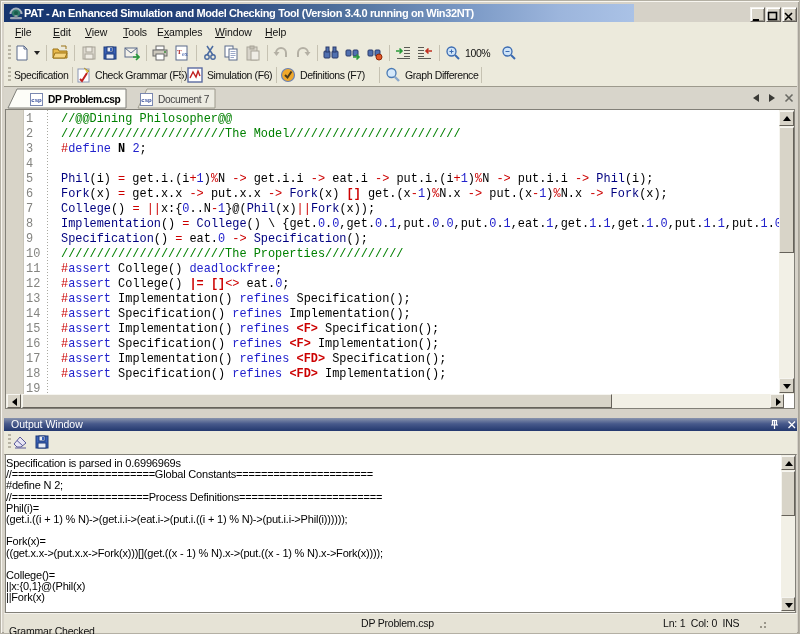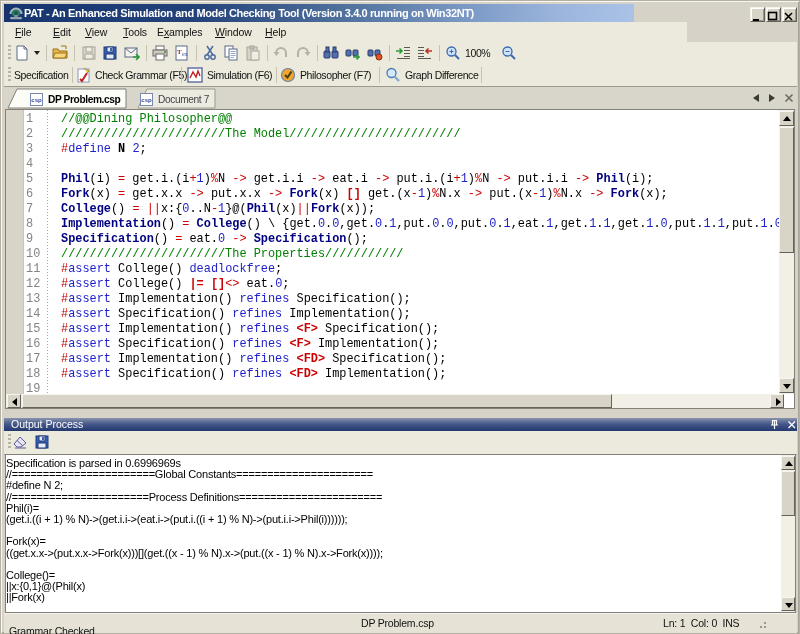--- a/index.html
+++ b/index.html
@@ -2,40 +2,40 @@
 <html><head><meta charset="utf-8"><style>
 html,body{margin:0;padding:0;}
 body{width:800px;height:634px;overflow:hidden;font-family:"Liberation Sans",sans-serif;}
 #win{position:relative;width:800px;height:634px;background:#d6d2c8;box-sizing:border-box;border:1px solid #b4b0a4;box-shadow:inset 1px 1px 0 #f8f6f0, inset -1px -1px 0 #a8a49a;}
 .abs{position:absolute;}
 
 #title{left:3px;top:3px;width:630px;height:18px;background:linear-gradient(90deg,#16356f 0%,#234179 30%,#52739f 55%,#7e9cc8 75%,#9cb5dc 88%,#aac2e6 100%);text-decoration:underline;}
 #title .txt{position:absolute;left:20px;top:2.5px;color:#fff;font-weight:bold;font-size:11px;letter-spacing:-0.38px;white-space:nowrap;}
 .winbtn{position:absolute;top:3px;width:13px;height:13px;background:#d8d4c8;border:1px solid;border-color:#f4f2ec #63605a #63605a #f4f2ec;box-shadow:inset 1px 1px 0 #fff, inset -1px -1px 0 #9a968c;}
 
-#menubar{left:3px;top:21px;width:683px;height:20px;background:#eceadc;}
+#menubar{left:3px;top:21px;width:793px;height:20px;background:#eceadc;}
 .mitem{position:absolute;top:4px;font-size:10.5px;letter-spacing:-0.1px;color:#111;}
 .mitem u{text-decoration:underline;}
 
 #tb1{left:3px;top:41px;width:793px;height:22px;background:#eceadc;border-bottom:1px solid #d2cebe;}
 #tb2{left:3px;top:63px;width:793px;height:22px;background:#eceadc;border-bottom:1px solid #9d9a8d;}
 .grip{position:absolute;left:4px;top:3px;width:3px;height:16px;background:repeating-linear-gradient(180deg,#b8b4a4 0 2px,#eceadc 2px 4px);}
 .tsep{position:absolute;top:3px;width:1px;height:16px;background:#c6c2b2;}
 .ticon{position:absolute;top:3px;width:16px;height:16px;}
 .tlabel{position:absolute;top:5px;font-size:10.5px;letter-spacing:-0.4px;color:#111;white-space:nowrap;}
 
 #tabstrip{left:3px;top:86px;width:793px;height:22px;background:#d8d5cb;}
 .tab{position:absolute;top:2px;height:20px;font-size:10.2px;letter-spacing:-0.4px;}
 
 #editor{left:4px;top:108px;width:790px;height:300px;background:#fff;border:1px solid #828078;box-sizing:border-box;overflow:hidden;}
 #gutterstrip{position:absolute;left:0;top:0;width:17px;height:298px;background:#d8d4c8;border-right:1px solid #c8c4b8;}
 #linenums{position:absolute;left:20px;top:2px;font-family:"Liberation Mono",monospace;font-size:11.9px;line-height:15px;color:#848480;white-space:pre;}
 #dotline{position:absolute;left:41px;top:0;width:1px;height:283px;background:repeating-linear-gradient(180deg,#a8a8a0 0 1px,#fff 1px 3px);}
 #code{position:absolute;left:55px;top:2px;font-family:"Liberation Mono",monospace;font-size:11.9px;line-height:15px;color:#000;white-space:pre;}
-#code .k{color:#000080;font-weight:bold;}
+#code .k{color:#000080;font-weight:normal;}
 #code .b{color:#2222cc;font-weight:normal;}
 #code .bl{color:#2222cc;text-align:center;}
 #code .o{color:#cc0000;}
 #code .ob{color:#cc0000;font-weight:bold;}
 #code .n{color:#2222cc;}
 #code .c{color:#008000;}
 
 .sb{position:absolute;background:#f2f0e6;}
 .sbtn{position:absolute;background:#d8d4c8;border:1px solid;border-color:#f6f5f0 #66625a #66625a #f6f5f0;box-sizing:border-box;}
 .thumb{position:absolute;background:#d8d4c8;border:1px solid;border-color:#f6f5f0 #66625a #66625a #f6f5f0;box-sizing:border-box;}
@@ -203,21 +203,21 @@
     <svg class="ticon" style="left:183px" viewBox="0 0 16 16">
         <rect x="1" y="1" width="14" height="14" fill="#fff" stroke="#5a6aa0" stroke-width="1.4"></rect>
         <path d="M3 11 L6 5 L9 10 L11 4 L13 9" stroke="#c02020" stroke-width="1.4" fill="none"></path>
       </svg>
     <div class="tlabel" style="left:203px">Simulation (F6)</div>
     <div class="tsep" style="left:272px"></div>
     <svg class="ticon" style="left:276px" viewBox="0 0 16 16">
         <circle cx="8" cy="8" r="6.5" fill="#f0a82a" stroke="#6a82b4" stroke-width="1.2"></circle>
         <path d="M5 8 L7.5 10.5 L11.5 4.5" stroke="#4a3a1a" stroke-width="2" fill="none"></path>
       </svg>
-    <div class="tlabel" style="left:296px">Philosopher (F7)</div>
+    <div class="tlabel" style="left:296px">Definitions (F7)</div>
     <div class="tsep" style="left:375px"></div>
     <svg class="ticon" style="left:381px" viewBox="0 0 16 16">
         <circle cx="6.5" cy="6" r="4.5" fill="#d4e8fa" stroke="#4a7ab4" stroke-width="1.3"></circle>
         <path d="M9.5 9.5 L14 14" stroke="#8aa8cc" stroke-width="2.4"></path>
       </svg>
     <div class="tlabel" style="left:401px">Graph Difference</div>
     <div class="tsep" style="left:477px"></div>
   </div>
   <div id="tabstrip" class="abs">
     <svg class="abs" style="left:3px;top:1px" width="210" height="21" viewBox="0 0 210 21">
@@ -291,21 +291,21 @@
     <div class="sb" style="left:0;top:284px;width:773px;height:14px;"></div>
     <div class="sbtn" style="left:1px;top:284px;width:14px;height:14px;">
         <div class="arr" style="left:4px;top:3px;border-top:4px solid transparent;border-bottom:4px solid transparent;border-right:5px solid #000;"></div>
       </div>
     <div class="thumb" style="left:16px;top:284px;width:590px;height:14px;"></div>
     <div class="sbtn" style="left:764px;top:284px;width:14px;height:14px;">
         <div class="arr" style="left:5px;top:3px;border-top:4px solid transparent;border-bottom:4px solid transparent;border-left:5px solid #000;"></div>
       </div>
   </div>
   <div id="outhdr" class="abs">
-      <div class="abs" style="left:7px;top:0px">Output Process</div>
+      <div class="abs" style="left:7px;top:0px">Output Window</div>
     <svg class="abs" style="left:765px;top:1px" width="11" height="11">
         <path d="M5.5 1 L5.5 10 M3 1.5 L8 1.5 M3.5 1.5 L3.5 6 L7.5 6 L7.5 1.5 M2 6 L9 6" stroke="#fff" stroke-width="1.2" fill="none"></path>
       </svg>
     <svg class="abs" style="left:783px;top:2px" width="10" height="10">
         <path d="M1.5 1.5 L8 8 M8 1.5 L1.5 8" stroke="#fff" stroke-width="1.3"></path>
       </svg>
   </div>
   <div id="outtb" class="abs">
       <div class="grip" style="top:3px"></div>
     <svg class="ticon" style="left:8px;top:3px" viewBox="0 0 16 16">

